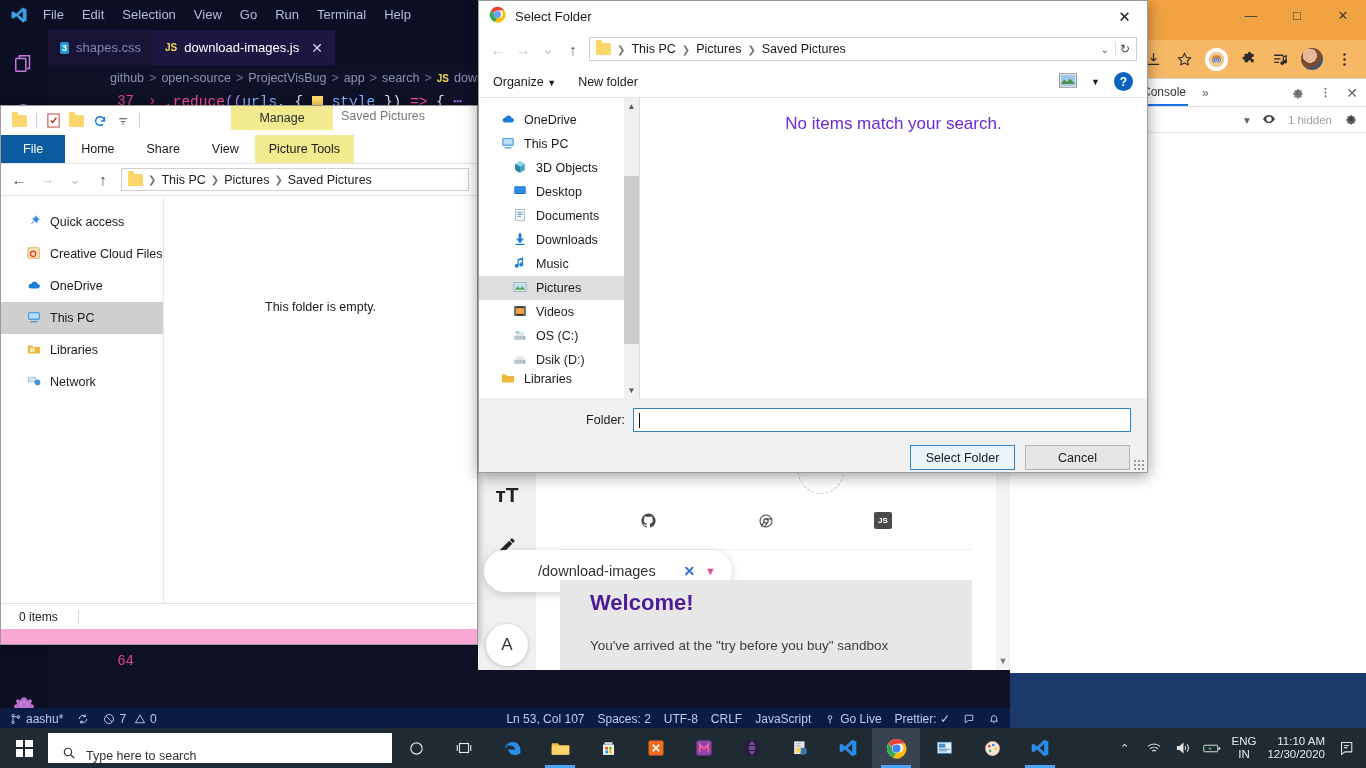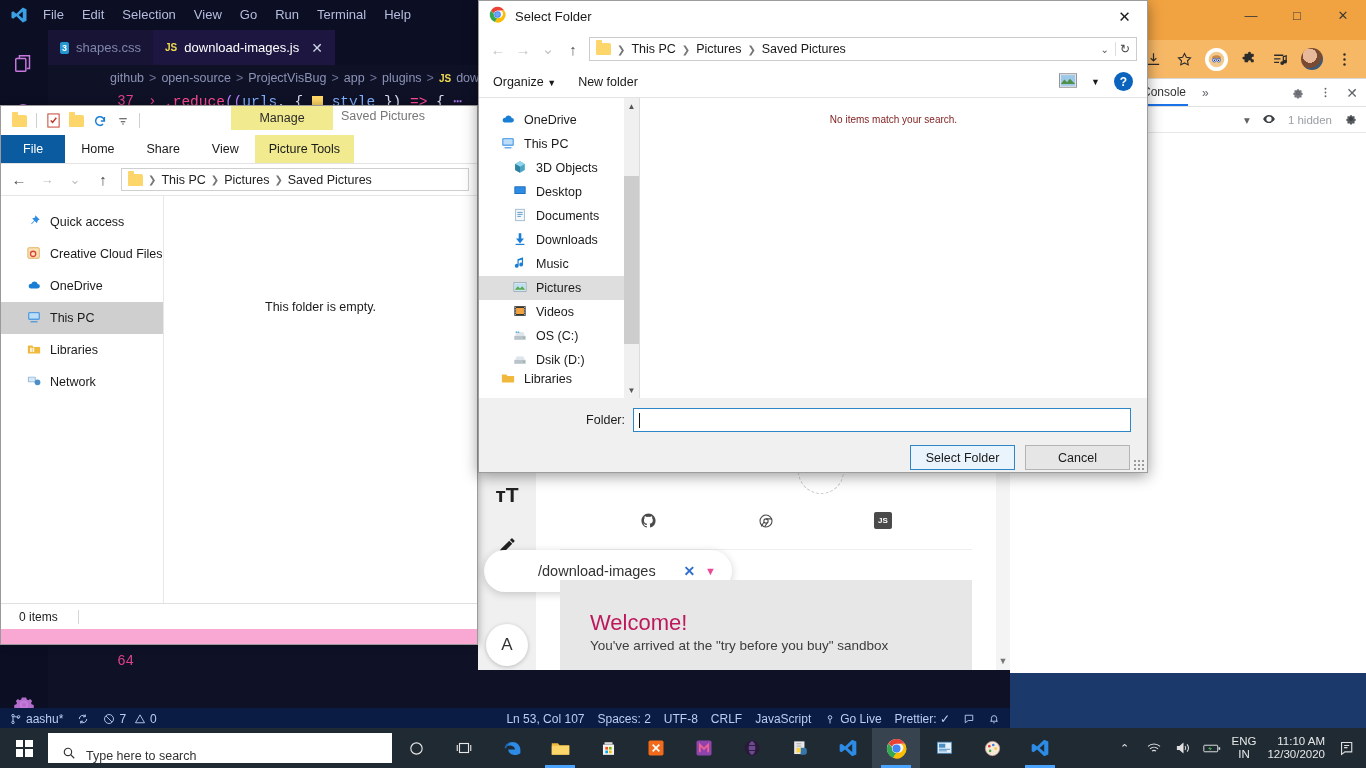--- a/index.html
+++ b/index.html
@@ -117,21 +117,21 @@
   .pci { color:#4a4a4a; display:flex; align-items:center; justify-content:center; }
   .dashed-circle { position:absolute; left:238px; top:-24px; width:46px; height:46px; border:1px dashed #c9c9c9; border-radius:50%;}
   .vb-search { position:absolute; left:6px; top:80px; width:248px; height:42px; background:#fff; border-radius:21px;
      box-shadow:0 2px 8px rgba(0,0,0,.18); display:flex; align-items:center; padding-left:54px; gap:10px; }
   .vb-search-circle { position:absolute; left:6px; top:80px; width:42px; height:42px; border-radius:50%; background:#fdf1f6;
      display:flex; align-items:center; justify-content:center; color:#ec4899; font-size:17px; }
   .vb-search-txt { font-size:14.5px; color:#333; flex:1; }
   .vb-x { color:#2f6fd0; font-size:14px; font-weight:bold; }
   .vb-caret { color:#ec4899; font-size:11px; }
   .page-body { position:absolute; left:82px; top:110px; width:412px; height:90px; background:#e7e7e7; }
-  .page-welcome { position:absolute; left:30px; top:30px; font-size:22px; font-weight:normal; color:#be185d; }
+  .page-welcome { position:absolute; left:30px; top:10px; font-size:22px; font-weight:bold; color:#4c1d95; }
   .page-sub { position:absolute; left:30px; top:58px; font-size:13.5px; color:#3d3d3d; }
   .page-scrollbar { position:absolute; right:0; top:0; width:14px; height:200px; background:#f4f4f4; }
   .psb-arrow { position:absolute; bottom:4px; width:14px; text-align:center; font-size:9px; color:#777; }
 
   
   .dialog { position:absolute; left:478px; top:0; width:670px; height:473px; background:#f0f0f0;
      border:1px solid #9c9c9c; box-shadow:0 3px 14px rgba(0,0,0,.4); }
   .dlg-title { height:31px; display:flex; align-items:center; gap:9px; padding-left:10px; background:#ffffff; }
   .dlg-title-txt { font-size:13px; color:#1a1a1a; }
   .dlg-close { position:absolute; right:0; top:0; width:45px; height:31px; display:flex; align-items:center;
@@ -153,21 +153,21 @@
   .dlg-main { display:flex; height:300px; background:#fff; }
   .dlg-nav-pane { width:160px; position:relative; background:#fff; padding-top:10px; font-size:12.5px; color:#1a1a1a; overflow:hidden;}
   .dlg-nav-item { height:24px; display:flex; align-items:center; gap:9px; padding-left:22px; }
   .dlg-nav-item.lvl2 { padding-left:34px; }
   .dlg-nav-item.selected { background:#dedede; }
   .dlg-scroll { position:absolute; right:0; top:0; width:15px; height:300px; background:#f0f0f0; }
   .dsb-up, .dsb-dn { width:15px; height:16px; display:flex; align-items:center; justify-content:center;
      font-size:8px; color:#555; }
   .dsb-thumb { position:absolute; top:78px; width:15px; height:168px; background:#cdcdcd; }
   .dlg-listpane { flex:1; background:#fff; position:relative; border-left:1px solid #dcdcdc; }
-  .dlg-nomatch { position:absolute; top:16px; width:100%; text-align:center; font-size:10px; color:#7f1d1d; }
+  .dlg-nomatch { position:absolute; top:16px; width:100%; text-align:center; font-size:17px; color:#6d28d9; }
   .dlg-bottom { height:auto; background:#f0f0f0; padding-top:10px; }
   .dlg-folderrow { display:flex; align-items:center; gap:8px; padding:0 16px; }
   .dlg-folder-label { font-size:12.5px; color:#1a1a1a; width:130px; text-align:right; }
   .dlg-folder-input { flex:1; height:24px; border:1px solid #2e86c8; background:#fff; display:flex; align-items:center; padding-left:5px; }
   .caret-bar { width:1px; height:15px; background:#111; }
   .dlg-btnrow { display:flex; justify-content:flex-end; gap:10px; padding:13px 17px 0 0; }
   .dlg-btn { width:105px; height:25px; font-size:12.5px; display:flex; align-items:center; justify-content:center;
      border:1px solid #b4b4b4; background:#e6e6e6; color:#1a1a1a; }
   .dlg-btn.primary { border:1px solid #2e86c8; background:#eaf4fc; }
   .dlg-grip { position:absolute; right:3px; bottom:2px; width:11px; height:11px;
@@ -256,21 +256,21 @@
 
         <div class="vs-breadcrumb">
           <span>github</span>
             <span class="sep">&gt;</span>
           <span>open-source</span>
             <span class="sep">&gt;</span>
           <span>ProjectVisBug</span>
             <span class="sep">&gt;</span>
           <span>app</span>
             <span class="sep">&gt;</span>
-          <span>plugins</span>
+          <span>search</span>
             <span class="sep">&gt;</span>
           <span class="jsmark">JS</span>
           <span>download</span>
         </div>
 
         <div class="vs-code-area">
           <div class="code-line" style="margin-top:2px;">
             <span class="ln">37</span>
             <span class="fold">›</span>
             <span class="code-txt"><span class="tk-pink">.reduce</span><span class="tk-purple">((</span><span class="tk-blue">urls</span><span class="tk-white">, {</span> <span class="swatch"></span> <span class="tk-blue">style</span> <span class="tk-white">})</span> <span class="tk-pink">=&gt;</span> <span class="tk-white">{</span> <span class="tk-purple">⋯</span></span>

